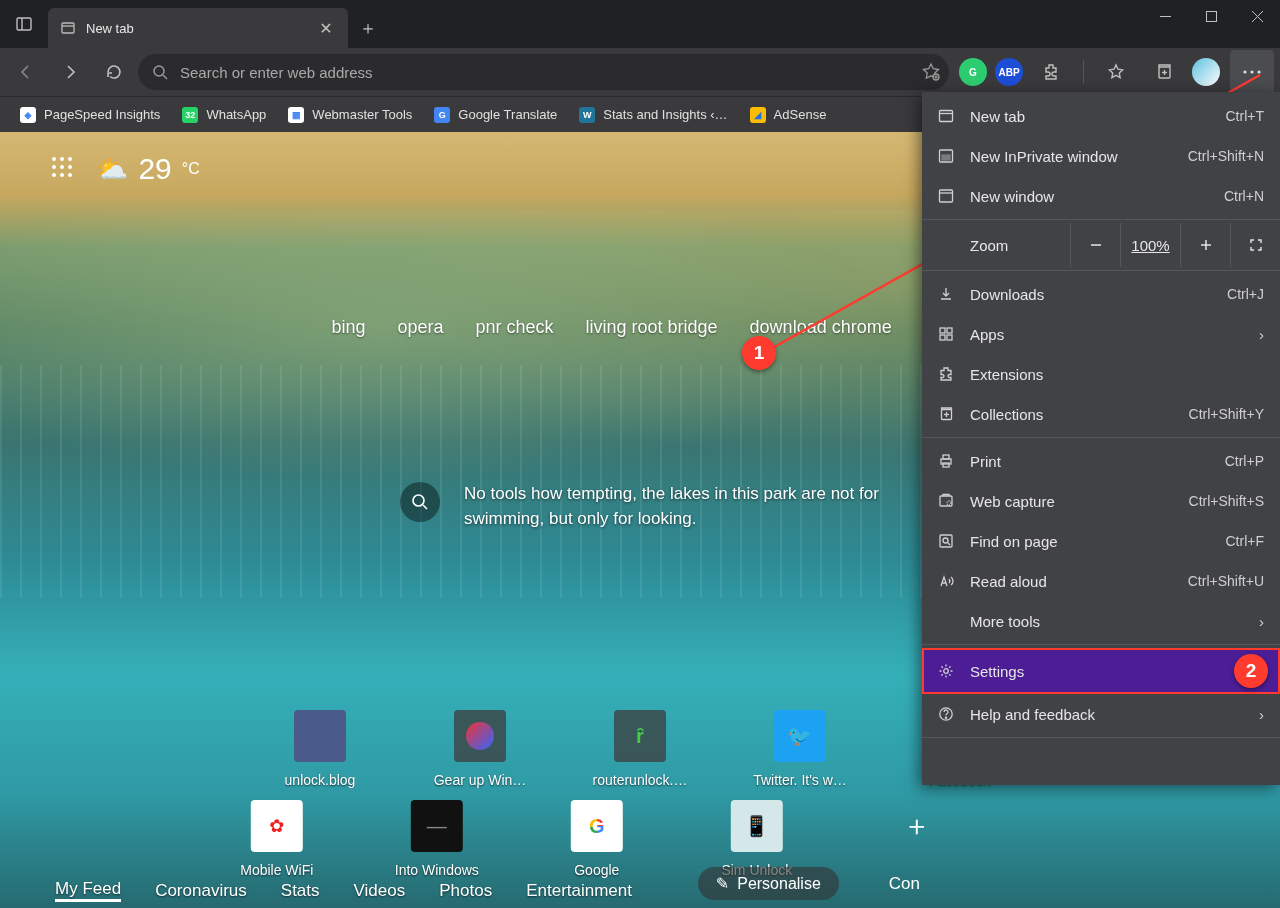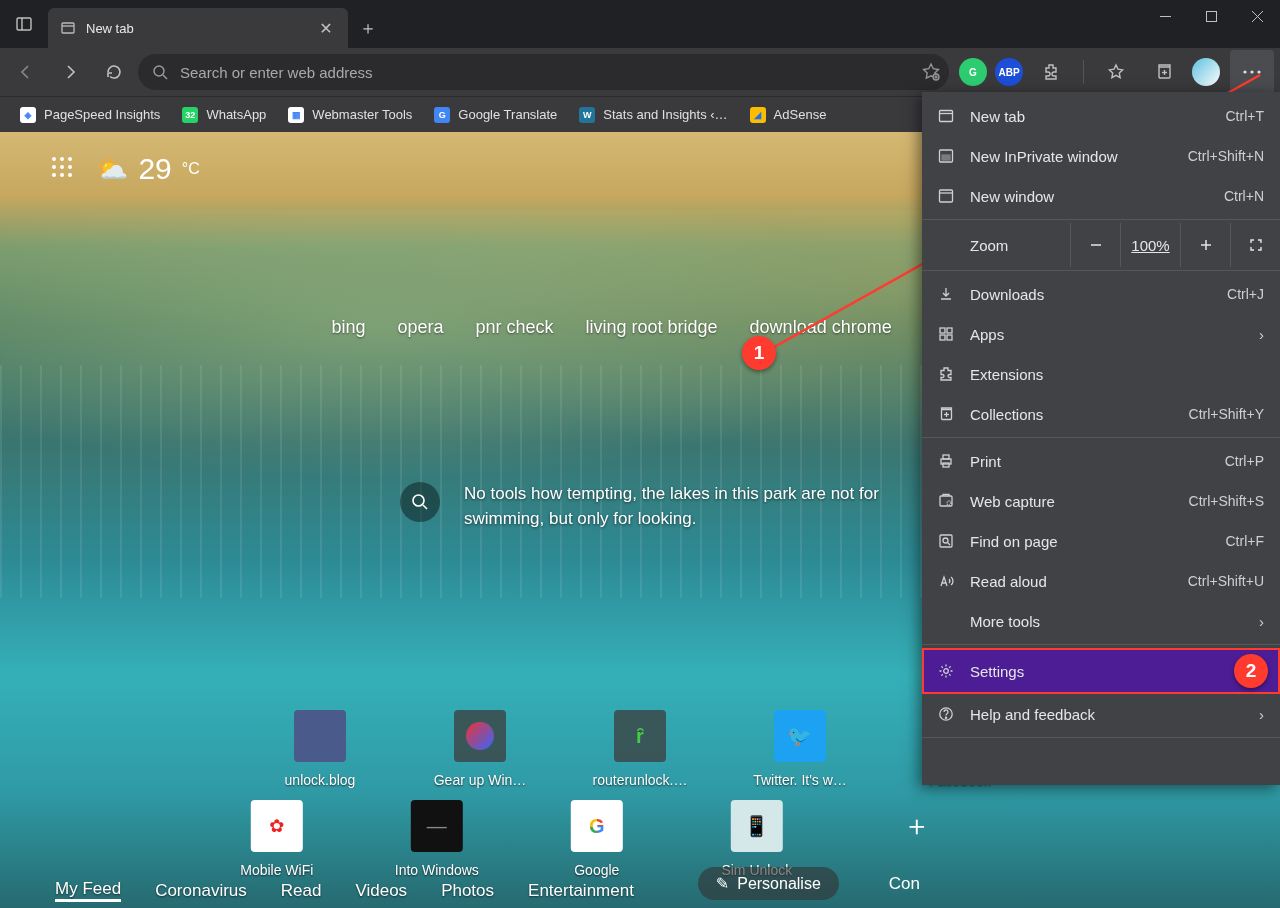--- a/index.html
+++ b/index.html
@@ -338,21 +338,21 @@
       </div>
     <div class="tile">
         <div class="add-tile">＋</div>
         <span class="tile-label">&nbsp;</span>
       </div>
   </div>
 
   <div class="feed-tabs" style="bottom:6px;">
     <span class="feed-tab active">My Feed</span>
     <span class="feed-tab">Coronavirus</span>
-    <span class="feed-tab">Read</span>
+    <span class="feed-tab">Stats</span>
     <span class="feed-tab">Videos</span>
     <span class="feed-tab">Photos</span>
     <span class="feed-tab">Entertainment</span>
   </div>
   <div class="feed-right" style="bottom:8px;right:360px;">
     <div class="pill">
         <span>✎</span>
         <span>Personalise</span>
       </div>
     <span style="color:#fff;font-size:17px;margin-left:26px;">Con</span>

